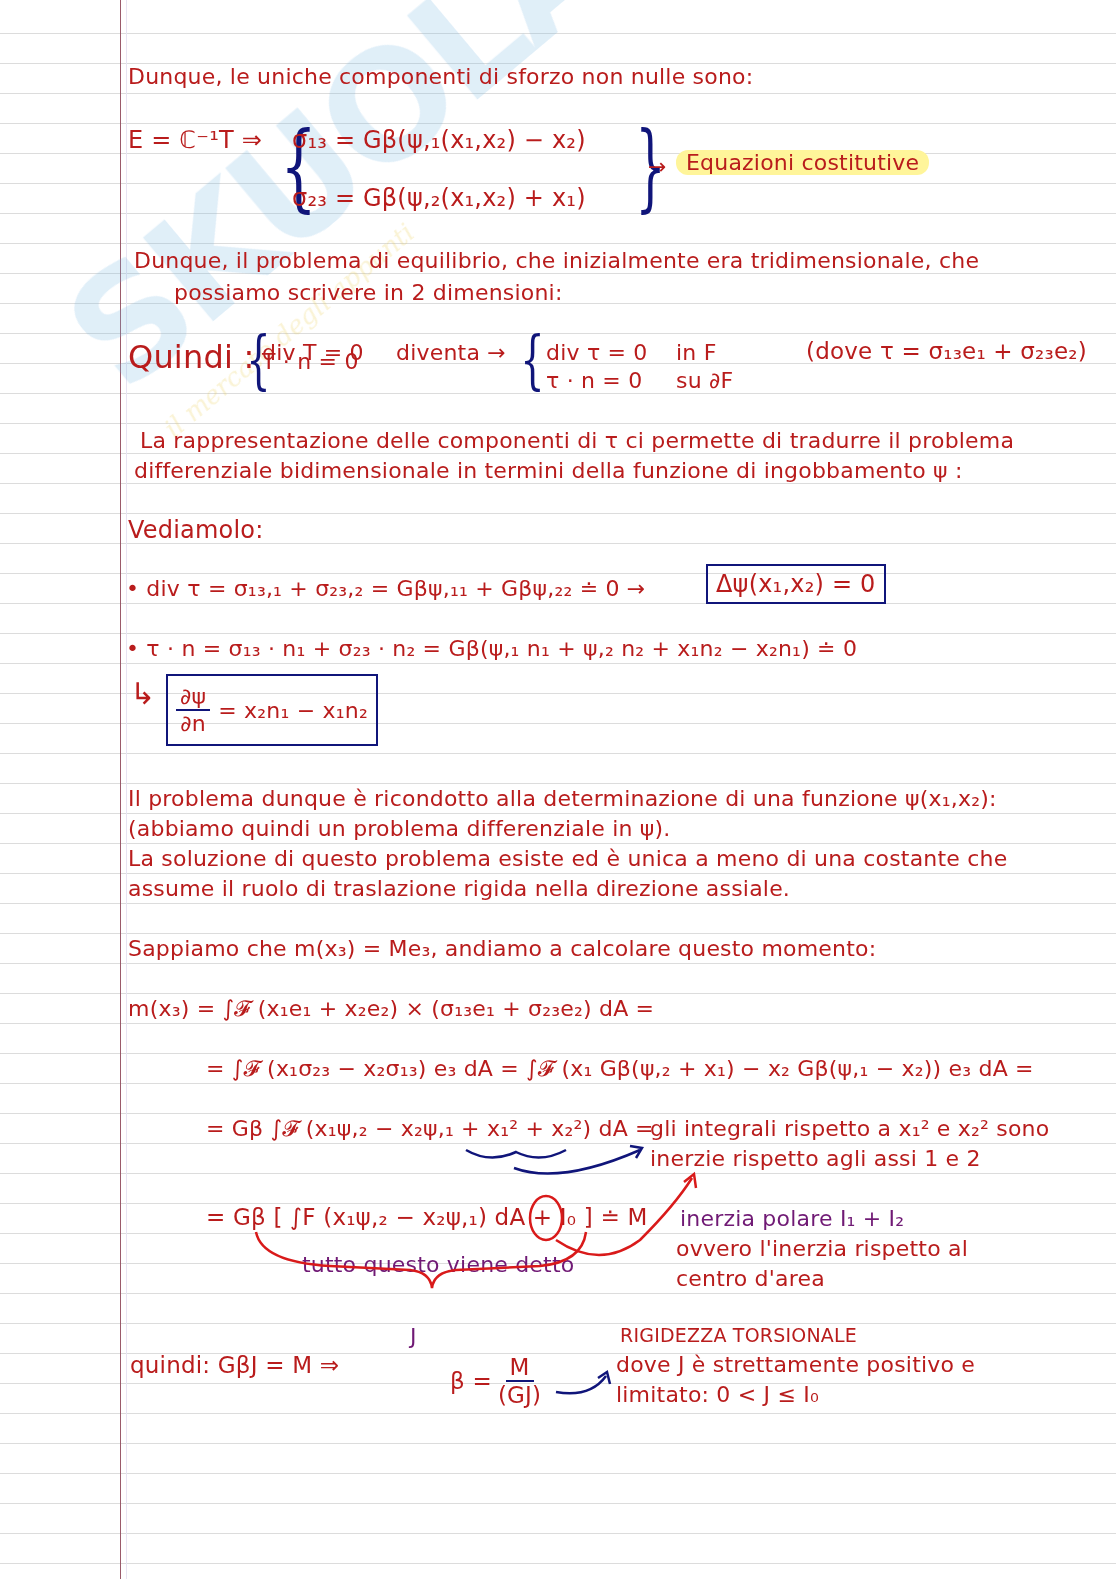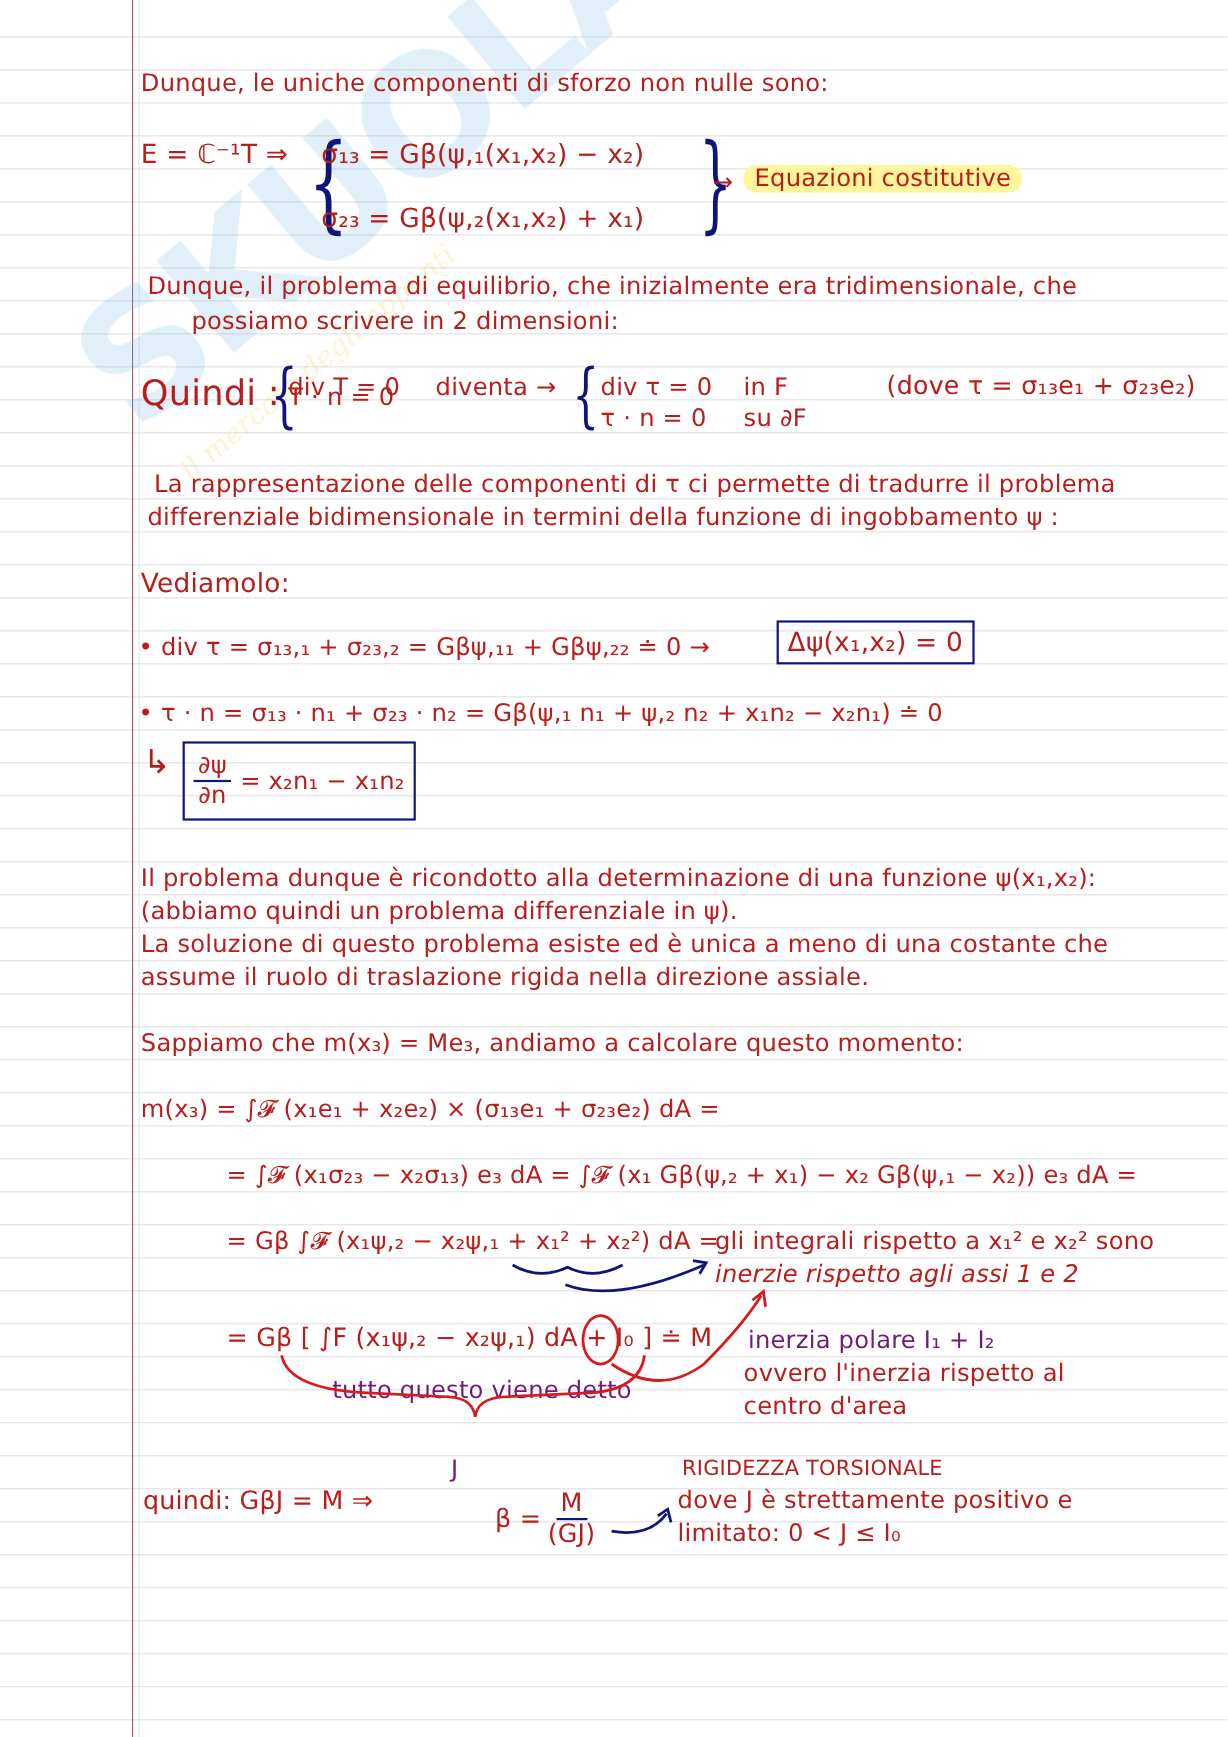--- a/index.html
+++ b/index.html
@@ -106,21 +106,21 @@
 <div class="hw" style="left:128px;top:786px;">Il problema dunque è ricondotto alla determinazione di una funzione ψ(x₁,x₂):</div>
 <div class="hw" style="left:128px;top:816px;">(abbiamo quindi un problema differenziale in ψ).</div>
 <div class="hw" style="left:128px;top:846px;">La soluzione di questo problema esiste ed è unica a meno di una costante che</div>
 <div class="hw" style="left:128px;top:876px;">assume il ruolo di traslazione rigida nella direzione assiale.</div>
 
 <div class="hw" style="left:128px;top:936px;">Sappiamo che m(x₃) = Me₃, andiamo a calcolare questo momento:</div>
 <div class="hw" style="left:128px;top:996px;">m(x₃) = ∫𝓕 (x₁e₁ + x₂e₂) × (σ₁₃e₁ + σ₂₃e₂) dA =</div>
 <div class="hw" style="left:206px;top:1056px;">= ∫𝓕 (x₁σ₂₃ − x₂σ₁₃) e₃ dA = ∫𝓕 (x₁ Gβ(ψ,₂ + x₁) − x₂ Gβ(ψ,₁ − x₂)) e₃ dA =</div>
 <div class="hw" style="left:206px;top:1116px;">= Gβ ∫𝓕 (x₁ψ,₂ − x₂ψ,₁ + x₁² + x₂²) dA =</div>
 <div class="hw" style="left:650px;top:1116px;">gli integrali rispetto a x₁² e x₂² sono</div>
-<div class="hw" style="left:650px;top:1146px;font-style:italic;">inerzie rispetto agli assi 1 e 2</div>
+<div class="hw" style="left:650px;top:1146px;">inerzie rispetto agli assi 1 e 2</div>
 <div class="hw" style="left:206px;top:1204px;font-size:23px;">= Gβ [ ∫F (x₁ψ,₂ − x₂ψ,₁) dA + I₀ ] ≐ M</div>
 <div class="hw red" style="left:680px;top:1206px;">inerzia polare I₁ + I₂</div>
 <div class="hw" style="left:676px;top:1236px;">ovvero l'inerzia rispetto al</div>
 <div class="hw" style="left:676px;top:1266px;">centro d'area</div>
 <div class="hw red" style="left:302px;top:1252px;">tutto questo viene detto</div>
 <div class="hw red" style="left:410px;top:1324px;">J</div>
 
 <div class="hw" style="left:130px;top:1352px;font-size:23px;">quindi:  GβJ = M  ⇒</div>
 <div class="hw" style="left:450px;top:1354px;font-size:23px;display:flex;align-items:center;gap:6px;">
   <span>β =</span>

